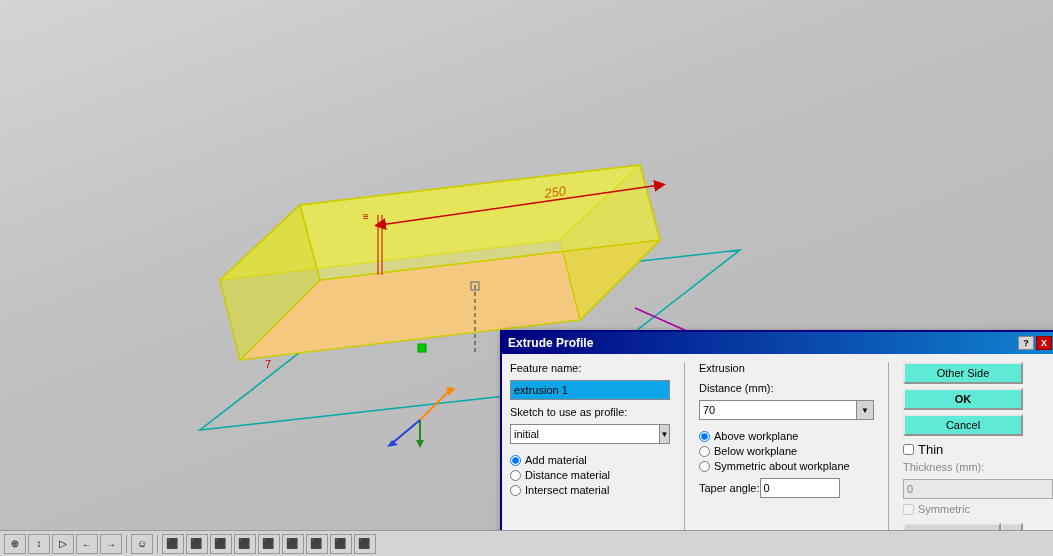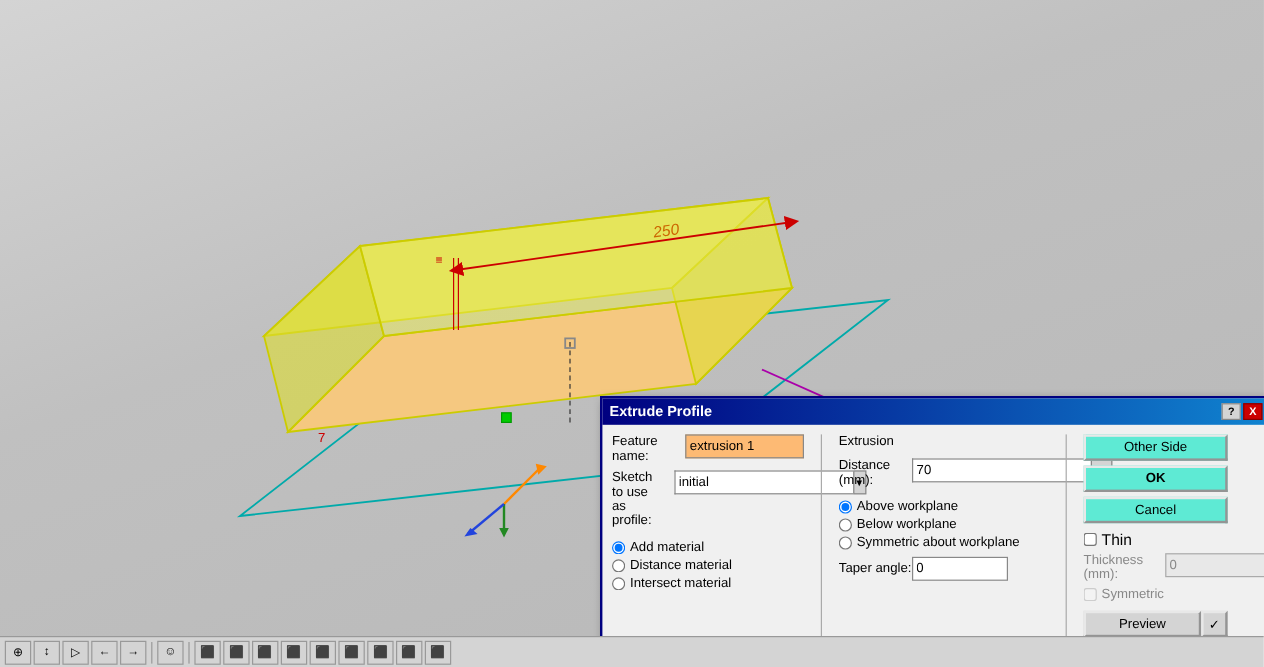--- a/index.html
+++ b/index.html
@@ -103,34 +103,34 @@
     
     .left-panel {
       width: 160px;
       display: flex;
       flex-direction: column;
       gap: 6px;
     }
 
     .field-group {
       display: flex;
-      flex-direction: row;
-      gap: 18px;
+      flex-direction: column;
+      gap: 6px;
     }
 
     .field-label {
       font-size: 11px;
       color: #000;
     }
 
     .text-input {
       width: 100%;
       height: 20px;
       border: 1px solid #888;
-      background: #fdba74;
+      background: #0ea5e9;
       padding: 1px 3px;
       font-size: 11px;
     }
 
     .dropdown-wrapper {
       display: flex;
       width: 100%;
     }
 
     .dropdown-input {

